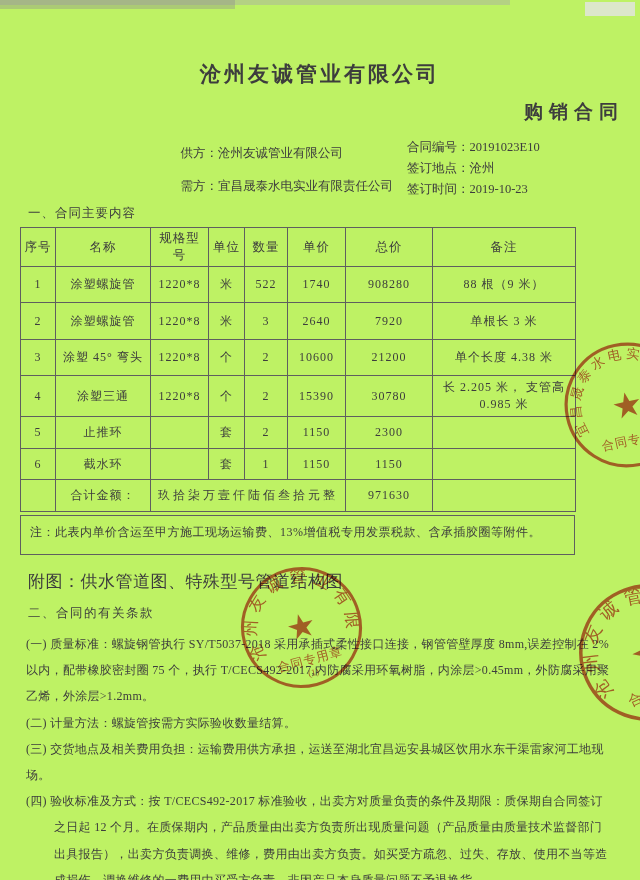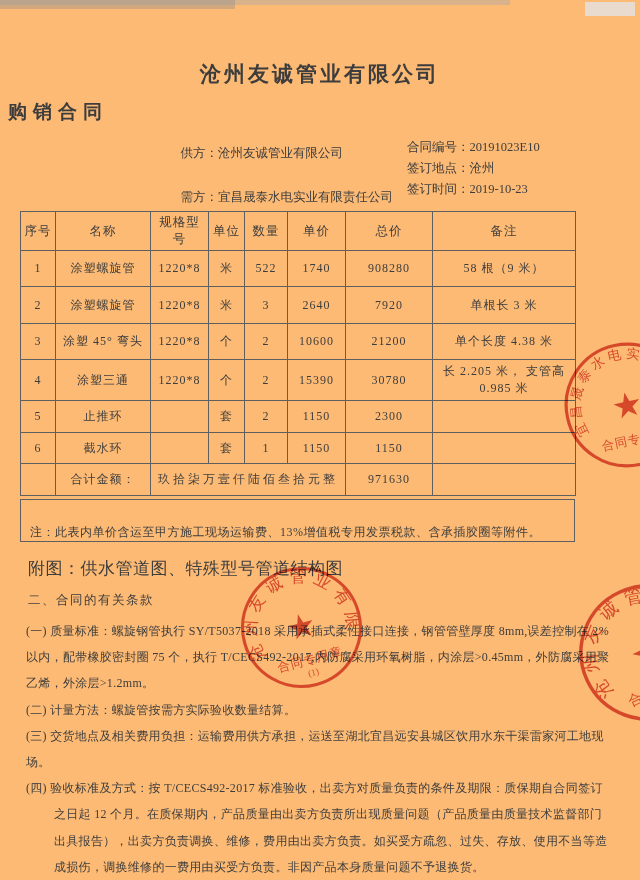--- a/index.html
+++ b/index.html
@@ -1,34 +1,34 @@
 <!DOCTYPE html>
 <html><head>
 <meta charset="utf-8">
 <style>
   html,body{margin:0;padding:0;background:#e8e8e8;}
   .page{
     position:relative;width:640px;height:880px;margin:0 auto;
-    background:#fdba74;overflow:hidden;
+    background:#bef264;overflow:hidden;
     font-family:"Liberation Serif","DejaVu Serif",serif;
     color:#3d3d3d;
   }
   
   .artifact{position:absolute;pointer-events:none;}
   .artifact-1{left:0;top:0;width:510px;height:5px;background:#a9a9a9;opacity:.45;}
   .artifact-2{left:0;top:0;width:235px;height:9px;background:#8f8f8f;opacity:.4;}
   .artifact-3{left:585px;top:2px;width:50px;height:14px;background:#e3e3e3;opacity:.8;}
 
   .company-title{margin:0;padding-top:60px;text-align:center;font-size:21px;font-weight:600;letter-spacing:3px;}
-  .doc-title{margin:11px 8px 0;text-align:left;font-size:19px;font-weight:600;letter-spacing:6px;}
+  .doc-title{margin:11px 16px 0;text-align:right;font-size:19px;font-weight:600;letter-spacing:6px;}
 
   .meta-section{display:flex;justify-content:flex-end;margin:12px 28px 0 28px;}
   .meta-left{padding-top:8px;font-size:12.5px;}
   .meta-left p{margin:0;}
-  .meta-left p + p{margin-top:27px;}
+  .meta-left p + p{margin-top:16px;}
   .meta-right{width:205px;font-size:12.5px;line-height:21px;margin-left:14px;}
   .meta-right p{margin:0;}
 
   .sec1-heading{margin:5px 0 0 28px;font-size:12.5px;letter-spacing:1px;}
 
   table.items{
     border-collapse:collapse;table-layout:fixed;
     margin:5px 0 0 20px;width:555px;
     font-size:12px;
     border-radius:9px;
@@ -41,21 +41,21 @@
   .col-no{width:35px;}.col-name{width:95px;}.col-spec{width:58px;}
   .col-unit{width:36px;}.col-qty{width:43px;}.col-price{width:58px;}
   .col-total{width:87px;}.col-remark{width:143px;}
   tr.r1 td{height:31px;} tr.r2 td{height:32px;} tr.r3 td{height:31px;}
   tr.r4 td{height:36px;} tr.r5 td{height:27px;} tr.r6 td{height:26px;}
   tr.total-row td{height:27px;}
   tr.total-row td.words{letter-spacing:3px;}
 
   .note-box{
     box-sizing:border-box;margin:3px 0 0 20px;width:555px;min-height:40px;
-    border:1px solid #5f5f5f;padding:24px 9px 0 9px;font-size:12px;letter-spacing:.5px;
+    border:1px solid #5f5f5f;padding:8px 9px 0 9px;font-size:12px;letter-spacing:.5px;
   }
 
   .attachment-line{margin:15px 0 0 28px;font-size:17px;letter-spacing:.5px;}
   .sec2-heading{margin:12px 0 8px 28px;font-size:12.5px;letter-spacing:1.5px;}
 
   .clauses{margin:9px 26px 0 26px;font-size:12px;line-height:26.2px;letter-spacing:.3px;}
   .clauses p{margin:0;}
   .clauses p.hang{padding-left:28px;text-indent:-28px;}
 
   .stamp{position:absolute;mix-blend-mode:multiply;opacity:.82;pointer-events:none;}
@@ -81,20 +81,21 @@
       <p><span>供方：</span><span>沧州友诚管业有限公司</span></p>
       <p><span>需方：</span><span>宜昌晟泰水电实业有限责任公司</span></p>
     </div>
     <div class="meta-right">
       <p><span>合同编号：</span><span>20191023E10</span></p>
       <p><span>签订地点：</span><span>沧州</span></p>
       <p><span>签订时间：</span><span>2019-10-23</span></p>
     </div>
   </div>
 
+  <p class="sec1-heading">一、合同主要内容</p>
 
   <table class="items">
     <colgroup>
       <col class="col-no">
         <col class="col-name">
         <col class="col-spec">
         <col class="col-unit">
       <col class="col-qty">
         <col class="col-price">
         <col class="col-total">
@@ -112,21 +113,21 @@
       <th>备注</th>
     </tr>
     <tr class="r1">
       <td>1</td>
       <td>涂塑螺旋管</td>
       <td>1220*8</td>
       <td>米</td>
       <td>522</td>
       <td>1740</td>
       <td>908280</td>
-      <td>58 根（9 米）</td>
+      <td>88 根（9 米）</td>
     </tr>
     <tr class="r2">
       <td>2</td>
       <td>涂塑螺旋管</td>
       <td>1220*8</td>
       <td>米</td>
       <td>3</td>
       <td>2640</td>
       <td>7920</td>
       <td>单根长 3 米</td>

